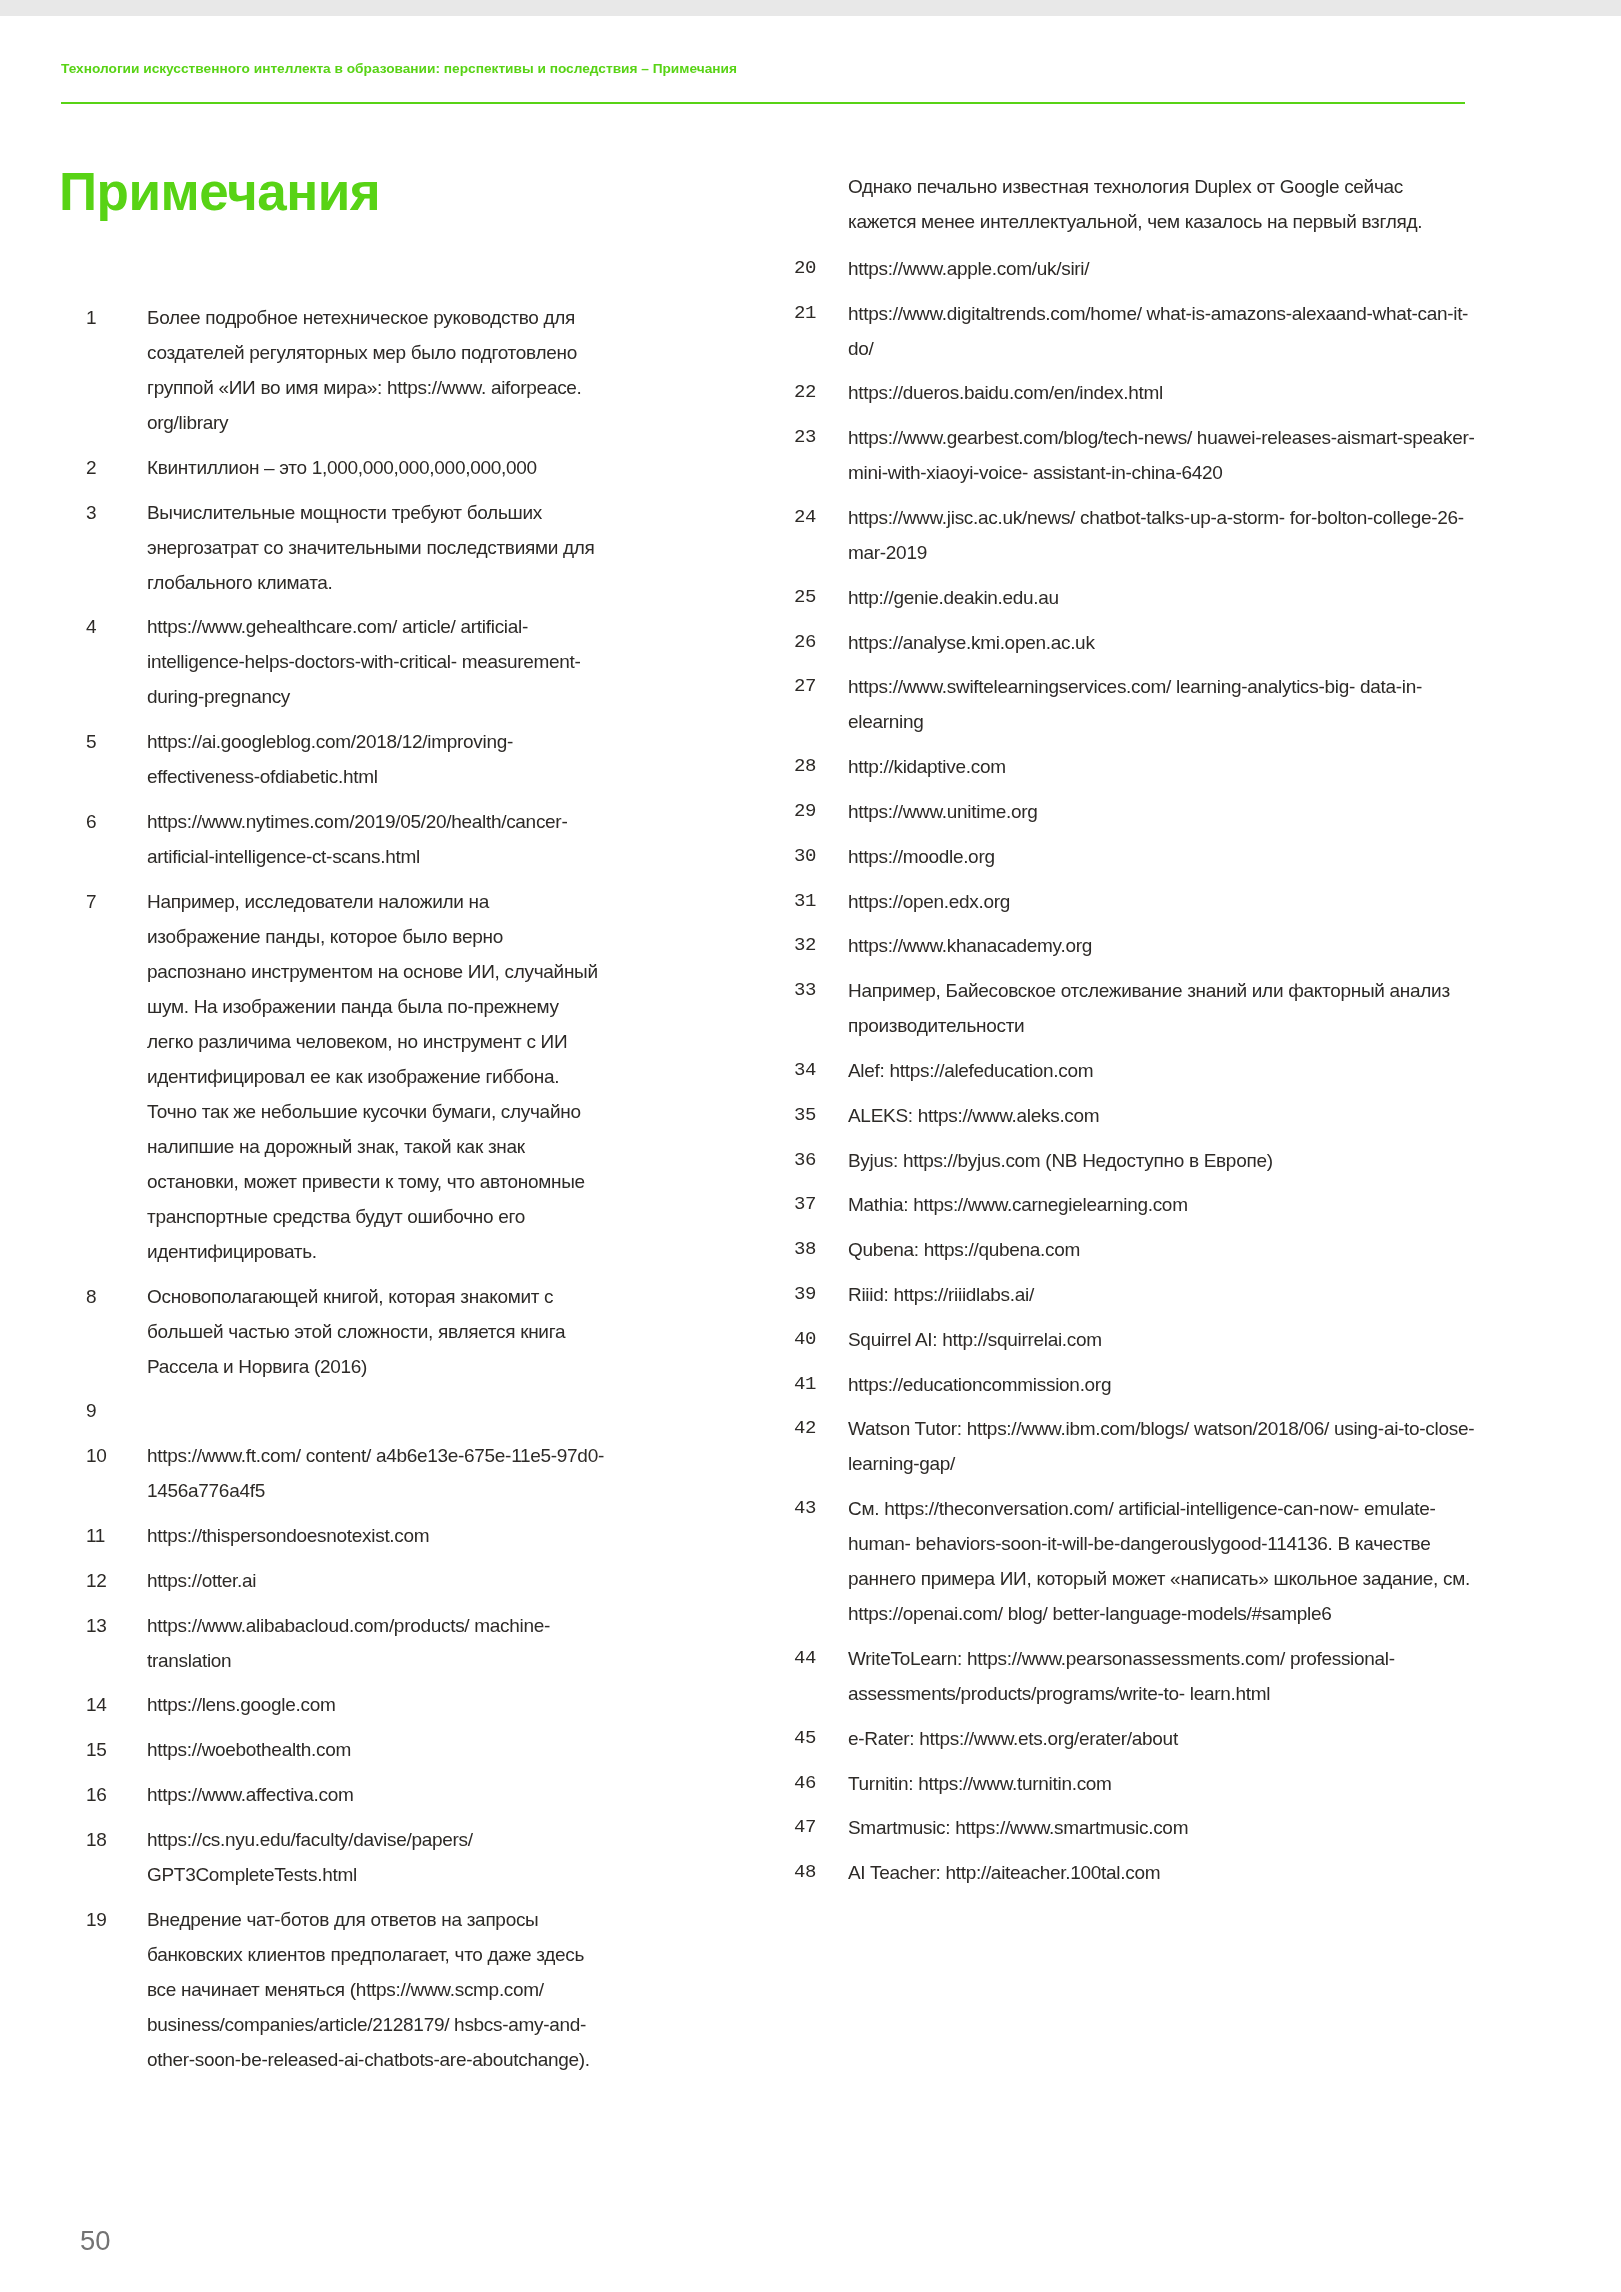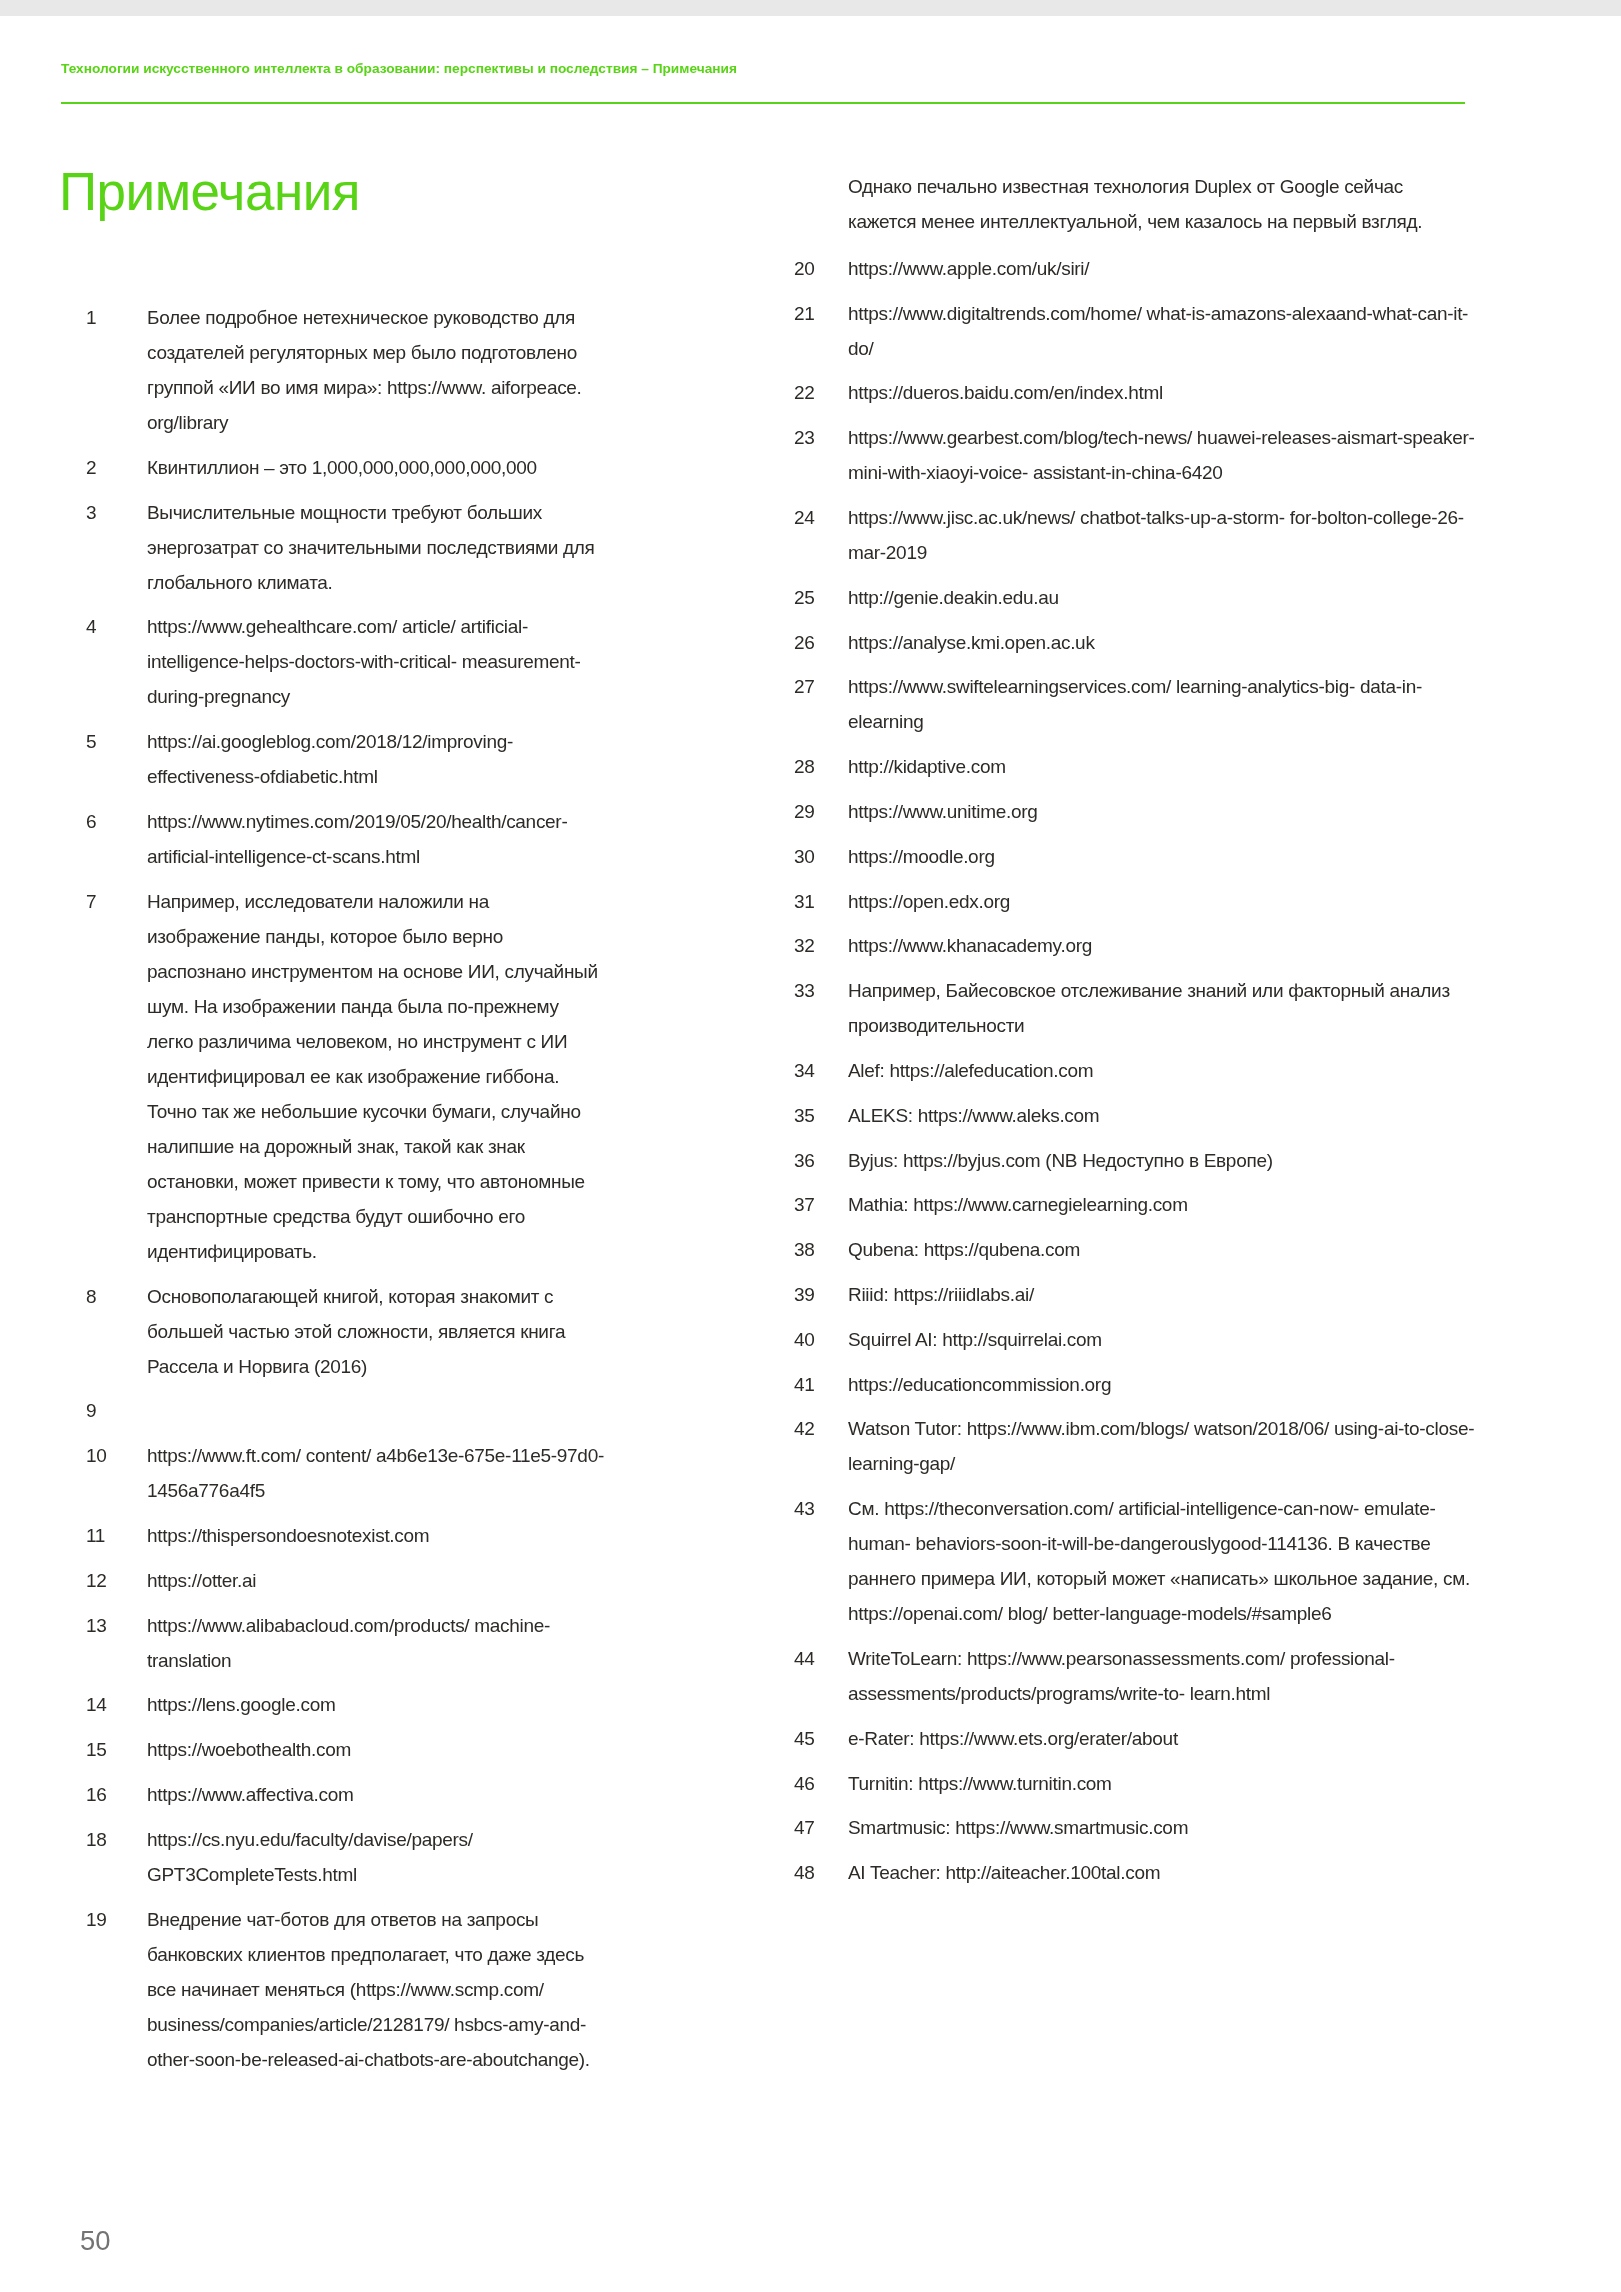--- a/index.html
+++ b/index.html
@@ -31,41 +31,41 @@
     top: 86px;
     width: 1404px;
     height: 2px;
     background: var(--accent);
   }
   .page-title {
     position: absolute;
     left: 59px;
     top: 145px;
     font-size: 53px;
-    font-weight: normal;
+    font-weight: bold;
     color: var(--accent);
     letter-spacing: -0.5px;
   }
   .notes-col {
     position: absolute;
     font-size: 19px;
     line-height: 35px;
     letter-spacing: -0.3px;
   }
   .col-left  { left: 86px;  top: 284px; width: 521px; }
   .col-right { left: 794px; top: 153px; width: 681px; }
   .intro {
     margin-left: 54px;
     margin-bottom: 11.8px;
     width: 627px;
   }
   .note { display: flex; margin-bottom: 9.8px; }
   .note .num { flex: 0 0 auto; }
   .col-left  .note .num { width: 61px; }
-  .col-right .note .num { width: 54px; }
+  .col-right .note .num { width: 54px; font-family: Liberation Mono, monospace; }
   .note .txt { flex: 1 1 auto; overflow-wrap: break-word; }
   .page-number {
     position: absolute;
     left: 80px;
     top: 2209px;
     font-size: 27.4px;
     color: #737373;
   }
 </style>
 </head>

